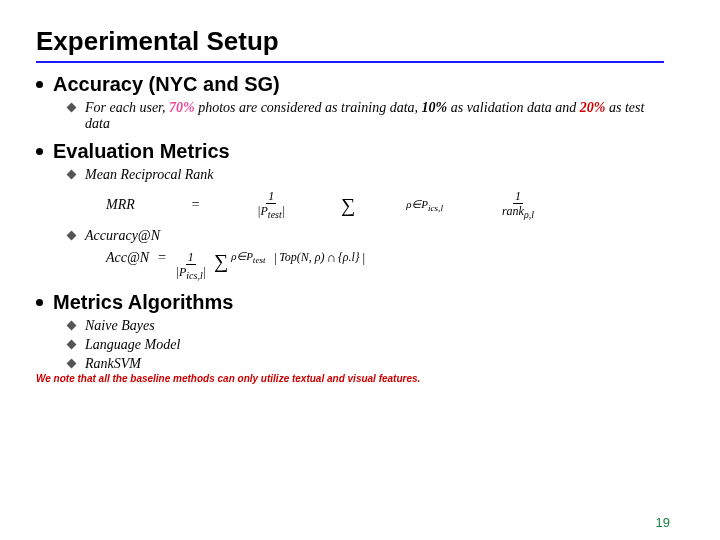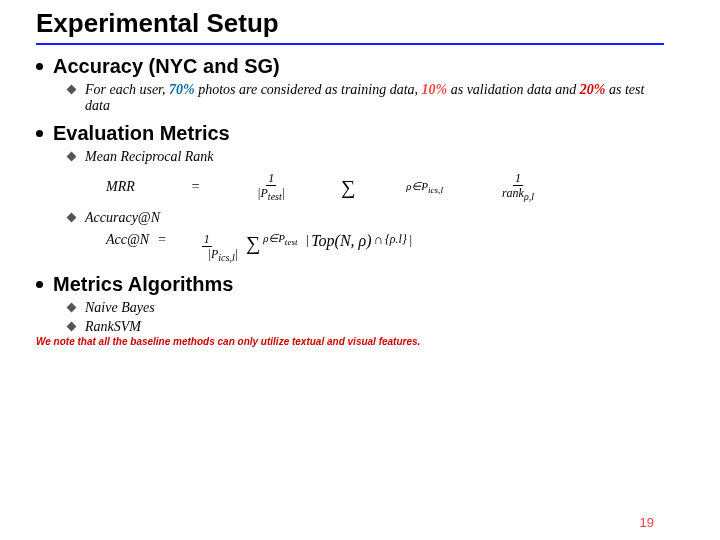--- a/index.html
+++ b/index.html
@@ -9,21 +9,21 @@
       background: #fff;
       font-family: 'Times New Roman', Times, serif;
       font-size: 15px;
       color: #000;
       overflow: hidden;
       position: relative;
     }
     .slide {
       width: 700px;
       height: 540px;
-      padding: 8px 36px 18px 36px;
+      padding: 26px 36px 18px 36px;
       position: relative;
     }
     .title {
       font-size: 26px;
       font-weight: bold;
       color: #000;
       margin-bottom: 4px;
       font-family: Arial, sans-serif;
     }
     .title-underline {
@@ -66,22 +66,22 @@
       transform: rotate(45deg);
       margin-right: 10px;
       flex-shrink: 0;
       margin-top: 4px;
     }
     .sub-text {
       font-size: 14px;
       font-style: italic;
       font-family: 'Times New Roman', Times, serif;
     }
-    .highlight-70 { color: #0369a1; font-weight: bold; font-style: italic; }
-    .highlight-10 { color: #ef4444; font-weight: bold; font-style: italic; text-align: center; }
+    .highlight-70 { color: #ec4899; font-weight: bold; font-style: italic; }
+    .highlight-10 { color: #000000; font-weight: bold; font-style: italic; text-align: center; }
     .highlight-20 { color: #cc0000; font-weight: bold; font-style: italic; text-align: right; }
     .frac {
       display: inline-flex;
       flex-direction: column;
       align-items: center;
       vertical-align: middle;
       margin: 0 3px;
     }
     .frac .num {
       border-bottom: 1px solid #000;
@@ -101,23 +101,23 @@
     .note-line {
       font-size: 10px;
       color: #cc0000;
       font-style: italic;
       font-family: Liberation Sans, sans-serif;
       font-weight: bold;
     }
     .page-number {
       position: absolute;
       bottom: 10px;
-      right: 46px;
+      right: 30px;
       font-size: 13px;
-      color: #ef4444;
+      color: #15803d;
       font-family: Arial, sans-serif;
     }
     .mrr-formula {
       display: flex;
       align-items: center;
       margin: 6px 0 6px 70px;
       font-style: italic;
       font-size: 13px;
       gap: 48px;
     }
@@ -175,41 +175,45 @@
   <div class="sub-item">
     <span class="diamond"></span>
     <span class="sub-text">Accuracy@N</span>
   </div>
 
   <div class="acc-formula">
     <span style="font-style:italic; font-size:14px; margin-right:4px;"><i>Acc@N</i></span>
     <span style="margin: 0 4px; font-size:14px;">=</span>
     <span class="frac">
       <span class="num" style="font-size:12px;">1</span>
-      <span class="den" style="font-size:12px; margin-left:32px;">|P<sub>ics,l</sub>|</span>
+      <span class="den" style="font-size:12px; ">|P<sub>ics,l</sub>|</span>
     </span>
     <span class="sum-symbol" style="font-size:20px; margin:0 3px;">∑</span>
     <span style="font-size:11px; margin-right:6px; font-style:italic;">ρ∈P<sub>test</sub></span>
     <span style="font-size:13px; font-style:italic; margin:0 2px;">|</span>
-    <span style="font-size:16px; font-style:italic;"><i>Top</i>(<i>N</i>, ρ)</span>
+    <span style="font-size:12px; font-style:italic;"><i>Top</i>(<i>N</i>, ρ)</span>
     <span style="font-size:13px; font-style:italic; margin:0 2px;">∩</span>
     <span style="font-size:12px; font-style:italic;">{ρ.<i>l</i>}</span>
     <span style="font-size:13px; font-style:italic; margin:0 2px;">|</span>
   </div>
 
   <div class="section-header">
     <span class="bullet-dot"></span>
     <span class="section-title">Metrics Algorithms</span>
   </div>
   <div class="sub-item">
     <span class="diamond"></span>
     <span class="sub-text">Naive Bayes</span>
   </div>
   <div class="sub-item">
     <span class="diamond"></span>
+    <span class="sub-text">Language Model</span>
+  </div>
+  <div class="sub-item">
+    <span class="diamond"></span>
     <span class="sub-text">RankSVM</span>
   </div>
 
   <div class="note-line">We note that all the baseline methods can only utilize textual and visual features.</div>
 
   <div class="page-number">19</div>
 
 </div>
 
 </body></html>

